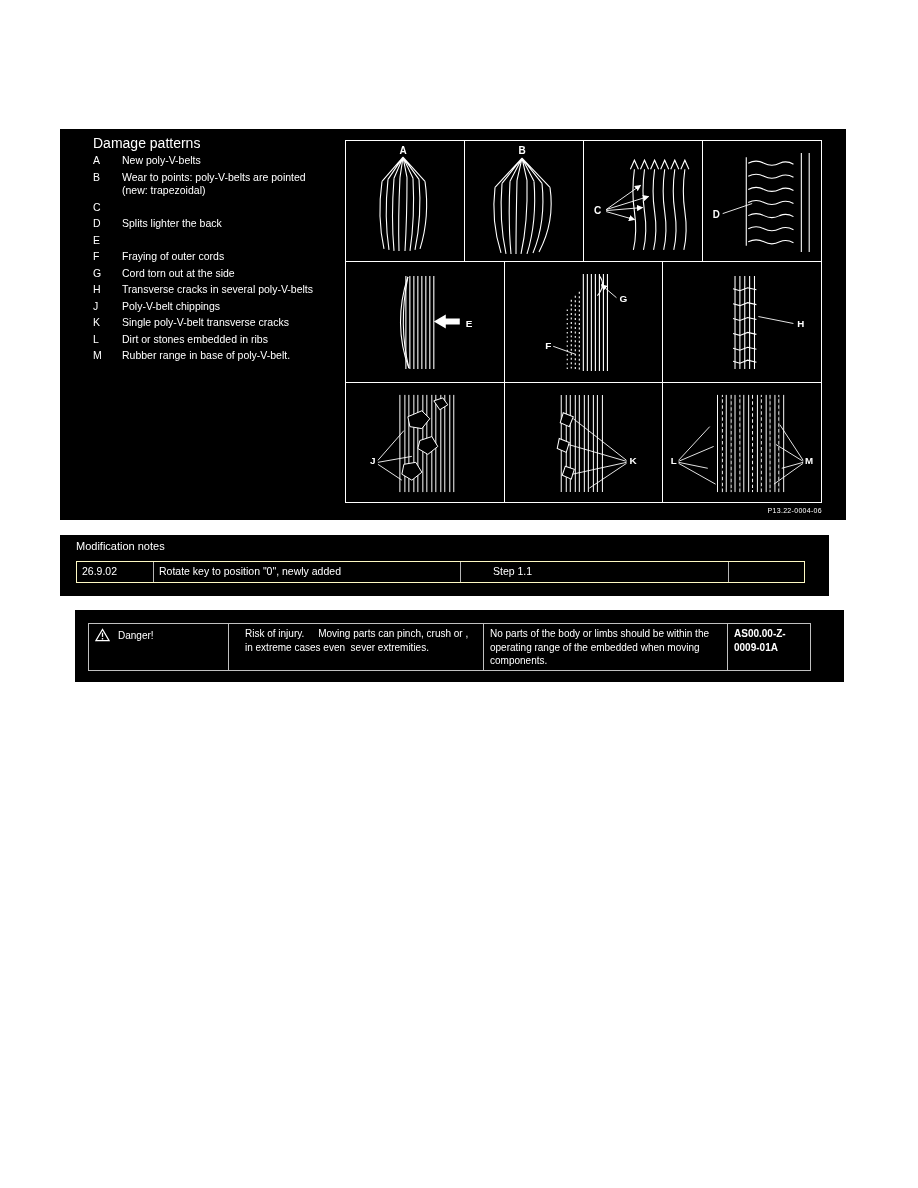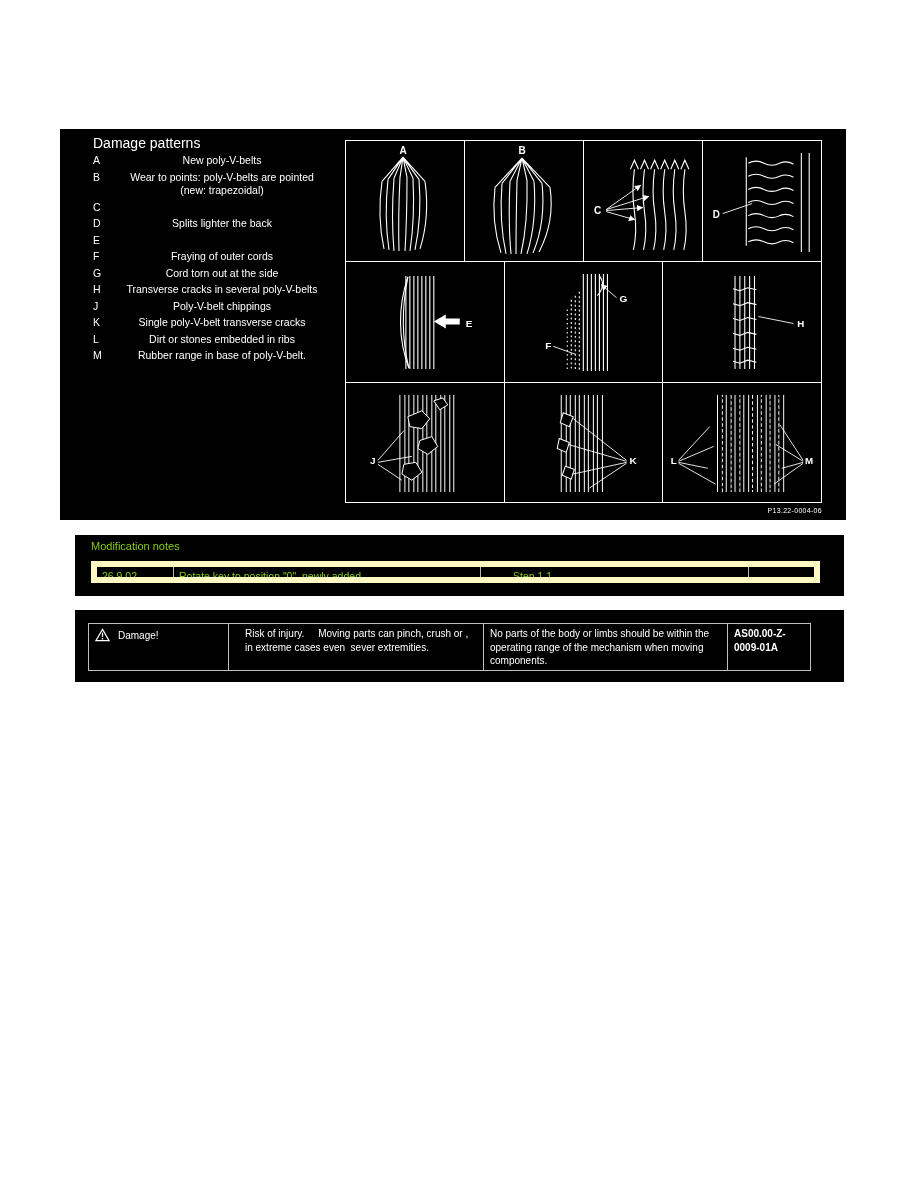--- a/index.html
+++ b/index.html
@@ -6,36 +6,36 @@
   body{width:918px;height:1188px;background:#ffffff;position:relative;
        font-family:"Liberation Sans",sans-serif;-webkit-font-smoothing:none;}
   .abs{position:absolute;box-sizing:border-box;}
 
   
   .figure-panel{left:60px;top:129px;width:786px;height:391px;background:#000;color:#fff;}
   .figure-title{left:33px;top:6px;font-size:14px;}
   .legend{left:33px;top:25px;width:260px;}
   .legend-item{display:flex;margin-bottom:3px;font-size:10.5px;line-height:13.5px;}
   .legend-key{width:29px;flex:none;}
-  .legend-text{width:200px;text-align:center;}
+  .legend-text{width:200px;}
 
   .belt-grid{left:285px;top:11px;width:477px;height:363px;border:1px solid #fff;}
   .grid-row{display:flex;height:120px;border-bottom:1px solid #fff;}
   .grid-row:last-child{height:119px;border-bottom:none;}
   .grid-cell{flex:1 1 0;border-right:1px solid #fff;position:relative;overflow:hidden;}
   .grid-cell:last-child{border-right:none;}
   .grid-cell svg{position:absolute;left:0;top:0;width:100%;height:100%;}
   .grid-cell text{fill:#fff;font-family:"Liberation Sans",sans-serif;font-size:10px;font-weight:bold;}
 
   .figure-caption{left:285px;top:378px;width:477px;text-align:right;font-size:7px;color:#fff;letter-spacing:0.3px;}
 
   
-  .mod-block{left:75px;top:535px;width:769px;height:61px;background:#000;color:#84cc16;}
+  .mod-block{left:60px;top:535px;width:769px;height:61px;background:#000;color:#ffffff;}
   .mod-title{left:16px;top:5px;font-size:11px;}
-  .mod-table{left:16px;top:26px;width:729px;height:22px;border:6px solid #fef9c3;display:flex;}
+  .mod-table{left:16px;top:26px;width:729px;height:22px;border:1px solid #fef9c3;display:flex;}
   .mod-cell{border-left:1px solid #b5b5b5;font-size:10.5px;line-height:19px;padding:0 5px;
             white-space:nowrap;overflow:hidden;}
   .mod-cell:first-child{border-left:none;}
   .mod-date{width:66px;flex:none;}
   .mod-note{width:296px;flex:none;}
   .mod-step{width:230px;flex:none;padding-left:32px;}
   .mod-extra{flex:1;}
 
   
   .danger-block{left:75px;top:610px;width:769px;height:72px;background:#000;color:#fff;}
@@ -309,19 +309,19 @@
 </div>
 
 <div class="abs danger-block">
   <div class="abs danger-table">
     <div class="danger-cell dc1">
       <svg class="warn-icon" width="15" height="14" viewBox="0 0 16 14">
         <path d="M8 1 L15 13 L1 13 Z" stroke="#fff" stroke-width="1.2" fill="none"></path>
         <path d="M8 4.6 V9" stroke="#fff" stroke-width="1.4" fill="none"></path>
         <circle cx="8" cy="11" r="0.9" fill="#fff"></circle>
       </svg>
-      <span>Damage!</span>
+      <span>Danger!</span>
     </div>
     <div class="danger-cell dc2">Risk of injury.     Moving parts can pinch, crush or , in extreme cases even  sever extremities.</div>
-    <div class="danger-cell dc3">No parts of the body or limbs should be within the operating range of the mechanism when moving components.</div>
+    <div class="danger-cell dc3">No parts of the body or limbs should be within the operating range of the embedded when moving components.</div>
     <div class="danger-cell dc4">AS00.00-Z-0009-01A</div>
   </div>
 </div>
 
 </body></html>

